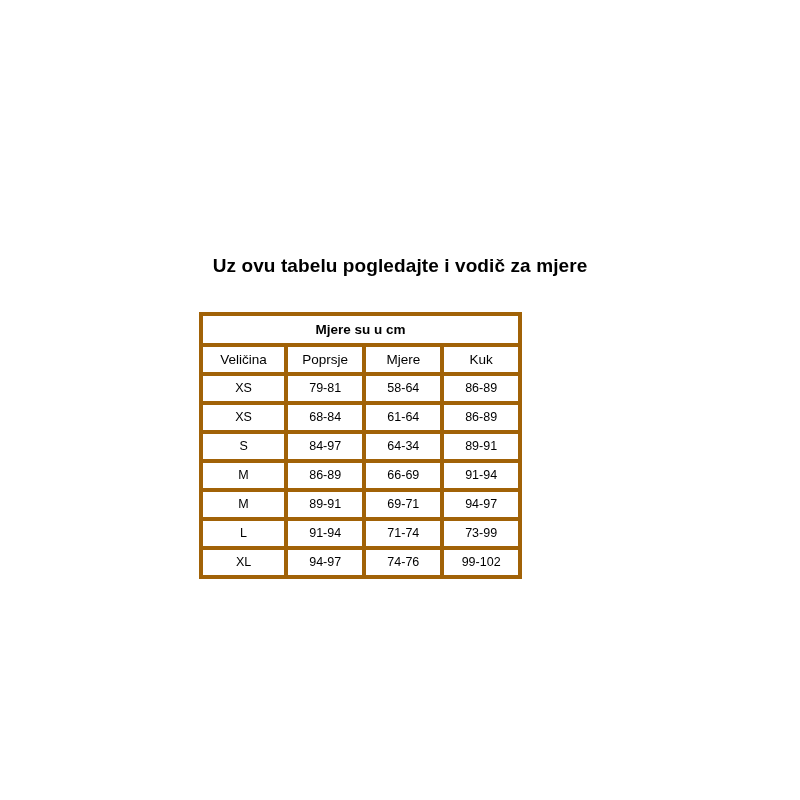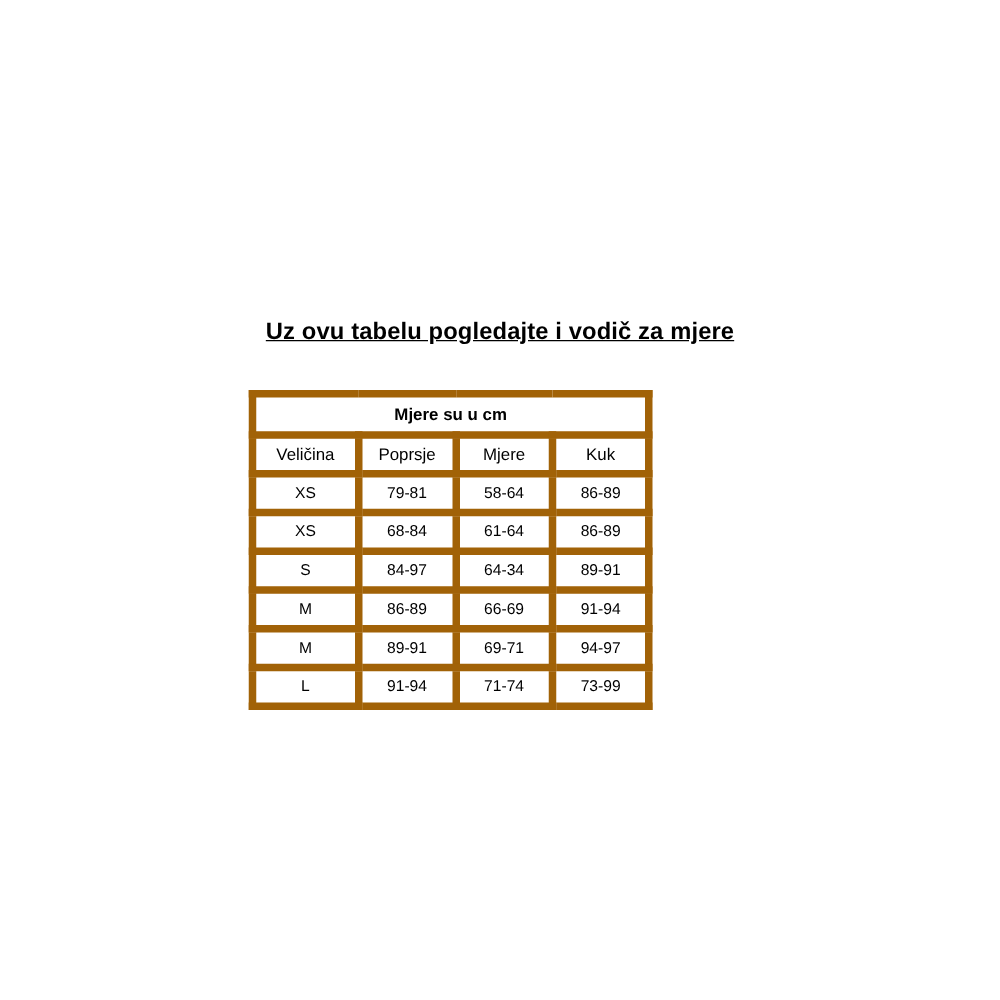--- a/index.html
+++ b/index.html
@@ -22,36 +22,35 @@
   .heading {
     position: absolute;
     left: 0;
     top: 255px;
     width: 800px;
     text-align: center;
     font-size: 19px;
     font-weight: bold;
     color: #000000;
     letter-spacing: 0.1px;
-    text-decoration: underline;
   }
   .table-wrap {
     position: absolute;
     left: 199px;
     top: 312px;
     width: 323px;
   }
   table.size-table {
     border-collapse: collapse;
     width: 323px;
     background: #ffffff;
   }
   table.size-table td,
   table.size-table th {
-    border: 6px solid #a16207;
+    border: 4px solid #a16207;
     text-align: center;
     vertical-align: middle;
     font-size: 12.5px;
     color: #000000;
     font-weight: normal;
     padding: 0;
     height: 25px;
     line-height: 25px;
   }
   table.size-table tr.caption-row td {
@@ -126,17 +125,23 @@
           <td>89-91</td>
           <td>69-71</td>
           <td>94-97</td>
         </tr>
         <tr>
           <td>L</td>
           <td>91-94</td>
           <td>71-74</td>
           <td>73-99</td>
         </tr>
+        <tr>
+          <td>XL</td>
+          <td>94-97</td>
+          <td>74-76</td>
+          <td>99-102</td>
+        </tr>
       </tbody>
     </table>
   </div>
 
 </div>
 
 </body></html>

